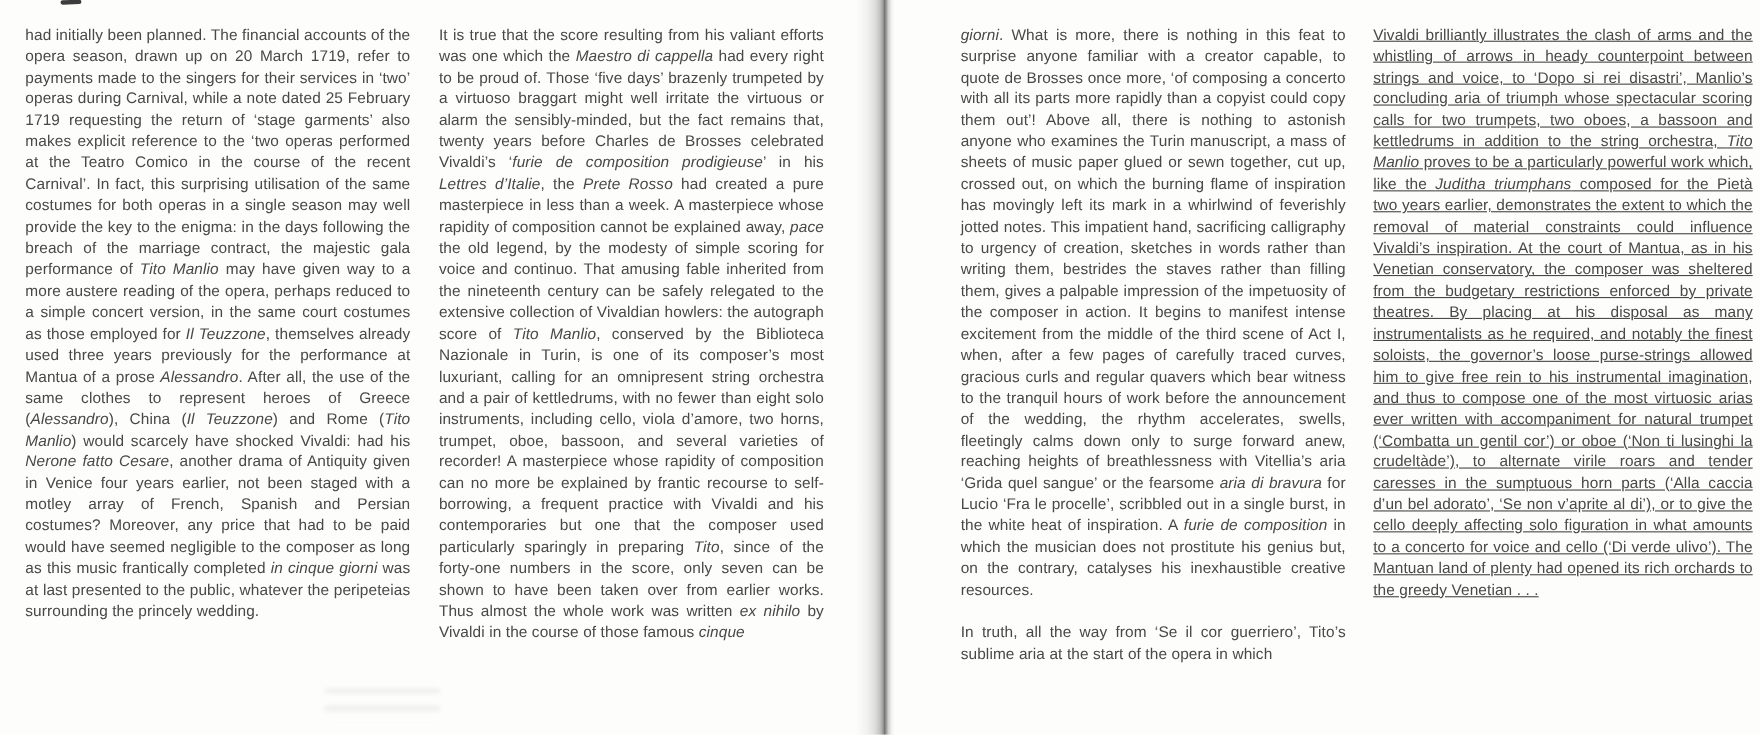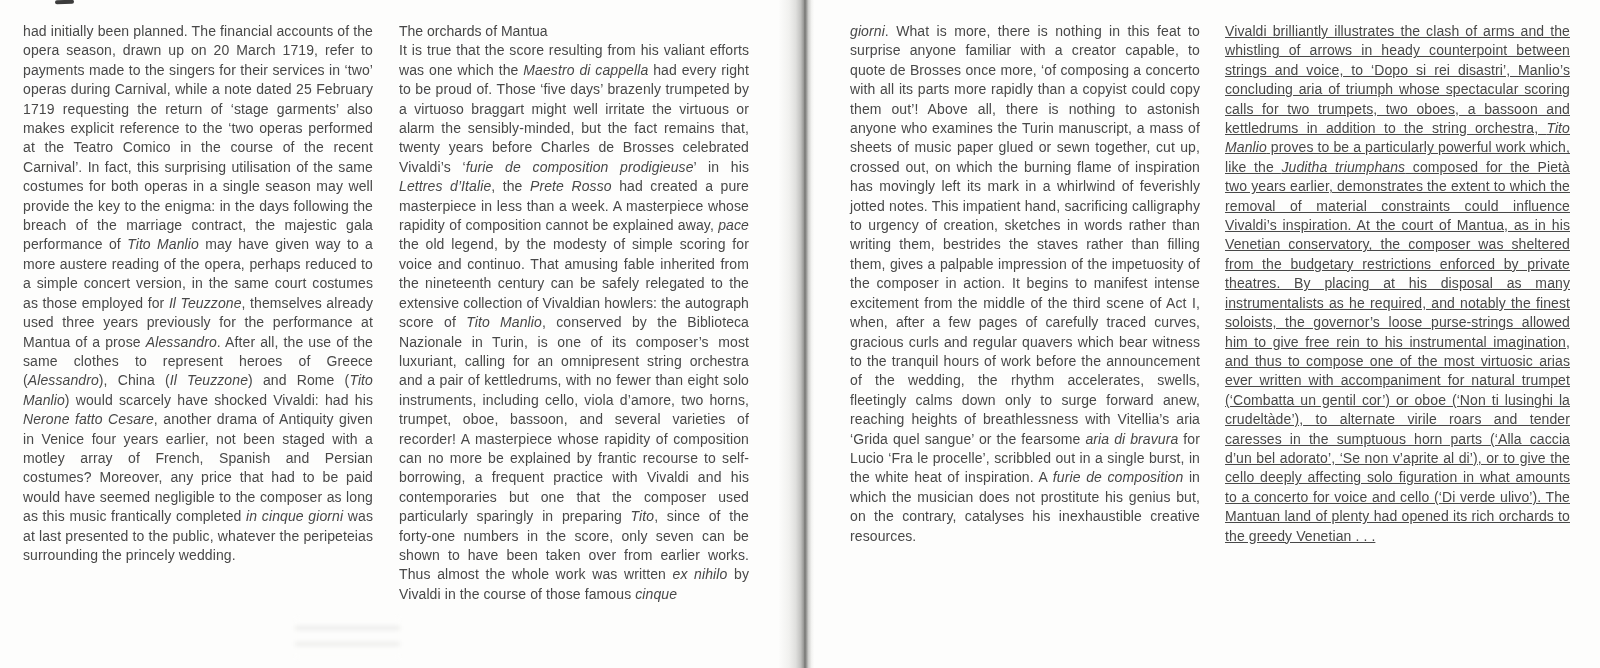--- a/index.html
+++ b/index.html
@@ -2,21 +2,21 @@
 <html><head>
 <meta charset="utf-8">
 <style>
   html, body { margin: 0; padding: 0; }
   body {
     width: 1600px; height: 668px; overflow: hidden;
     background: #fdfdfc;
     font-family: "Liberation Sans", sans-serif;
     color: #484848;
   }
-  .spread { position: relative; display: flex; width: 1600px; height: 668px; }
+  .spread { position: relative; display: flex; width: 1600px; height: 668px; gap: 24px; }
   .page { box-sizing: border-box; display: flex; background: #fdfdfc; }
   .page.left  { width: 779px; padding: 22px 0 0 23px; gap: 26px; }
   .page.right { width: 786px; padding: 22px 0 0 36px; gap: 25px; }
   .gutter {
     width: 35px; height: 668px;
     background: linear-gradient(to right,
       #fcfcfb 0%, #f1f1ef 28%, #dfdfdd 48%, #c2c2c0 62%,
       #9b9b99 70%, #767674 74%, #8c8c8a 77%, #cfcfcd 84%,
       #f3f3f1 93%, #fcfcfb 100%);
   }
@@ -60,29 +60,29 @@
 <div class="spread">
 
   <div class="smudge"></div>
   <div class="showthrough"></div>
 
   <section class="page left">
     <div class="col c1">
       <p class="para"><span>had initially been planned. The financial accounts of the opera season, drawn up on 20 March 1719, refer to payments made to the singers for their services in ‘two’ operas during Carnival, while a note dated 25 February 1719 requesting the return of ‘stage garments’ also makes explicit reference to the ‘two operas performed at the Teatro Comico in the course of the recent Carnival’. In fact, this surprising utilisation of the same costumes for both operas in a single season may well provide the key to the enigma: in the days following the breach of the marriage contract, the majestic gala performance of </span><i>Tito Manlio</i><span> may have given way to a more austere reading of the opera, perhaps reduced to a simple concert version, in the same court costumes as those employed for </span><i>Il Teuzzone</i><span>, themselves already used three years previously for the performance at Mantua of a prose </span><i>Alessandro</i><span>. After all, the use of the same clothes to represent heroes of Greece (</span><i>Alessandro</i><span>), China (</span><i>Il Teuzzone</i><span>) and Rome (</span><i>Tito Manlio</i><span>) would scarcely have shocked Vivaldi: had his </span><i>Nerone fatto Cesare</i><span>, another drama of Antiquity given in Venice four years earlier, not been staged with a motley array of French, Spanish and Persian costumes? Moreover, any price that had to be paid would have seemed negligible to the composer as long as this music frantically completed </span><i>in cinque giorni</i><span> was at last presented to the public, whatever the peripeteias surrounding the princely wedding.</span></p>
     </div>
     <div class="col c2">
-      <h2 class="heading">The orchards of Mantua</h2>
       <p class="para"><span>It is true that the score resulting from his valiant efforts was one which the </span><i>Maestro di cappella</i><span> had every right to be proud of. Those ‘five days’ brazenly trumpeted by a virtuoso braggart might well irritate the virtuous or alarm the sensibly-minded, but the fact remains that, twenty years before Charles de Brosses celebrated Vivaldi’s ‘</span><i>furie de composition prodigieuse</i><span>’ in his </span><i>Lettres d’Italie</i><span>, the </span><i>Prete Rosso</i><span> had created a pure masterpiece in less than a week. A masterpiece whose rapidity of composition cannot be explained away, </span><i>pace</i><span> the old legend, by the modesty of simple scoring for voice and continuo. That amusing fable inherited from the nineteenth century can be safely relegated to the extensive collection of Vivaldian howlers: the autograph score of </span><i>Tito Manlio</i><span>, conserved by the Biblioteca Nazionale in Turin, is one of its composer’s most luxuriant, calling for an omnipresent string orchestra and a pair of kettledrums, with no fewer than eight solo instruments, including cello, viola d’amore, two horns, trumpet, oboe, bassoon, and several varieties of recorder! A masterpiece whose rapidity of composition can no more be explained by frantic recourse to self-borrowing, a frequent practice with Vivaldi and his contemporaries but one that the composer used particularly sparingly in preparing </span><i>Tito</i><span>, since of the forty-one numbers in the score, only seven can be shown to have been taken over from earlier works. Thus almost the whole work was written </span><i>ex nihilo</i><span> by Vivaldi in the course of those famous </span><i>cinque</i></p>
     </div>
   </section>
 
   <div class="gutter"></div>
 
   <section class="page right">
     <div class="col c3">
       <p class="para"><i>giorni</i><span>. What is more, there is nothing in this feat to surprise anyone familiar with a creator capable, to quote de Brosses once more, ‘of composing a concerto with all its parts more rapidly than a copyist could copy them out’! Above all, there is nothing to astonish anyone who examines the Turin manuscript, a mass of sheets of music paper glued or sewn together, cut up, crossed out, on which the burning flame of inspiration has movingly left its mark in a whirlwind of feverishly jotted notes. This impatient hand, sacrificing calligraphy to urgency of creation, sketches in words rather than writing them, bestrides the staves rather than filling them, gives a palpable impression of the impetuosity of the composer in action. It begins to manifest intense excitement from the middle of the third scene of Act I, when, after a few pages of carefully traced curves, gracious curls and regular quavers which bear witness to the tranquil hours of work before the announcement of the wedding, the rhythm accelerates, swells, fleetingly calms down only to surge forward anew, reaching heights of breathlessness with Vitellia’s aria ‘Grida quel sangue’ or the fearsome </span><i>aria di bravura</i><span> for Lucio ‘Fra le procelle’, scribbled out in a single burst, in the white heat of inspiration. A </span><i>furie de composition</i><span> in which the musician does not prostitute his genius but, on the contrary, catalyses his inexhaustible creative resources.</span></p>
+      <p class="para follow"><span>In truth, all the way from ‘Se il cor guerriero’, Tito’s sublime aria at the start of the opera in which</span></p>
     </div>
     <div class="col c4">
       <p class="para"><span>Vivaldi brilliantly illustrates the clash of arms and the whistling of arrows in heady counterpoint between strings and voice, to ‘Dopo si rei disastri’, Manlio’s concluding aria of triumph whose spectacular scoring calls for two trumpets, two oboes, a bassoon and kettledrums in addition to the string orchestra, </span><i>Tito Manlio</i><span> proves to be a particularly powerful work which, like the </span><i>Juditha triumphans</i><span> composed for the Pietà two years earlier, demonstrates the extent to which the removal of material constraints could influence Vivaldi’s inspiration. At the court of Mantua, as in his Venetian conservatory, the composer was sheltered from the budgetary restrictions enforced by private theatres. By placing at his disposal as many instrumentalists as he required, and notably the finest soloists, the governor’s loose purse-strings allowed him to give free rein to his instrumental imagination, and thus to compose one of the most virtuosic arias ever written with accompaniment for natural trumpet (‘Combatta un gentil cor’) or oboe (‘Non ti lusinghi la crudeltàde’), to alternate virile roars and tender caresses in the sumptuous horn parts (‘Alla caccia d’un bel adorato’, ‘Se non v’aprite al di’), or to give the cello deeply affecting solo figuration in what amounts to a concerto for voice and cello (‘Di verde ulivo’). The Mantuan land of plenty had opened its rich orchards to the greedy Venetian . . .</span></p>
     </div>
   </section>
 
 </div>
 
 </body></html>

